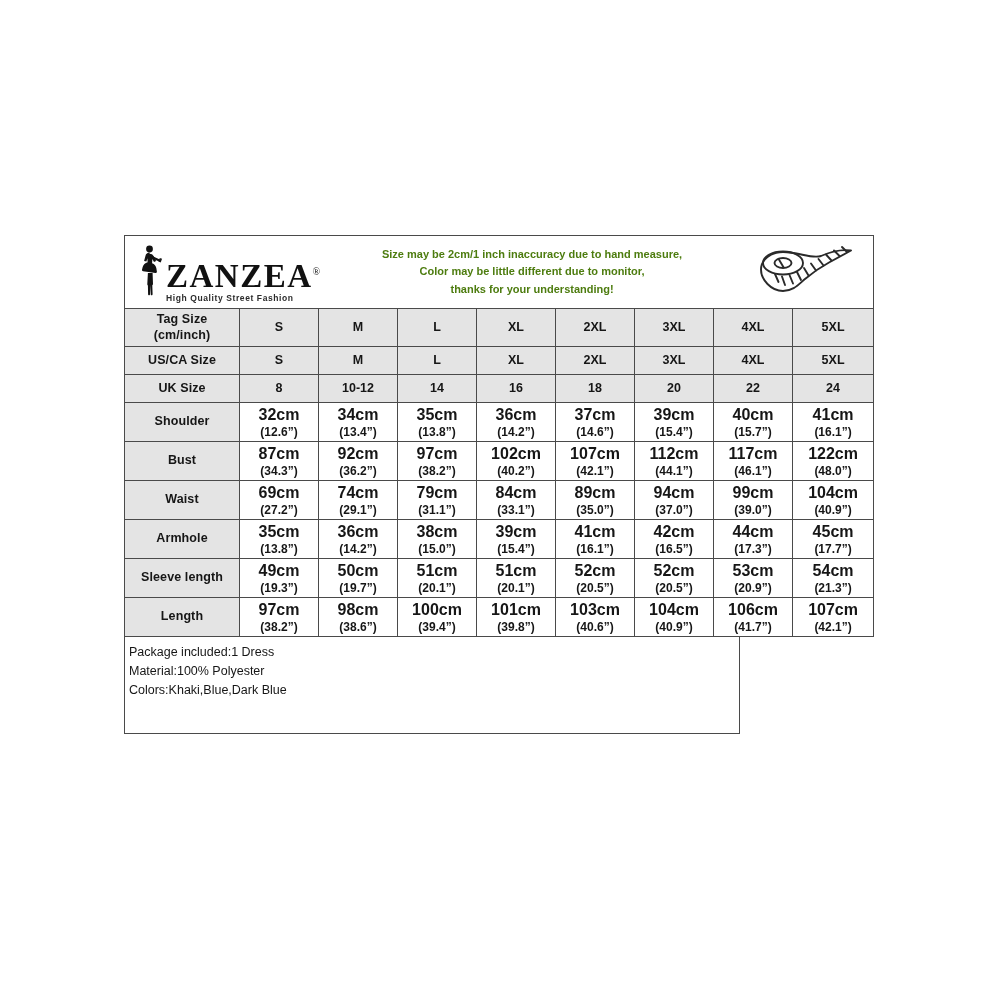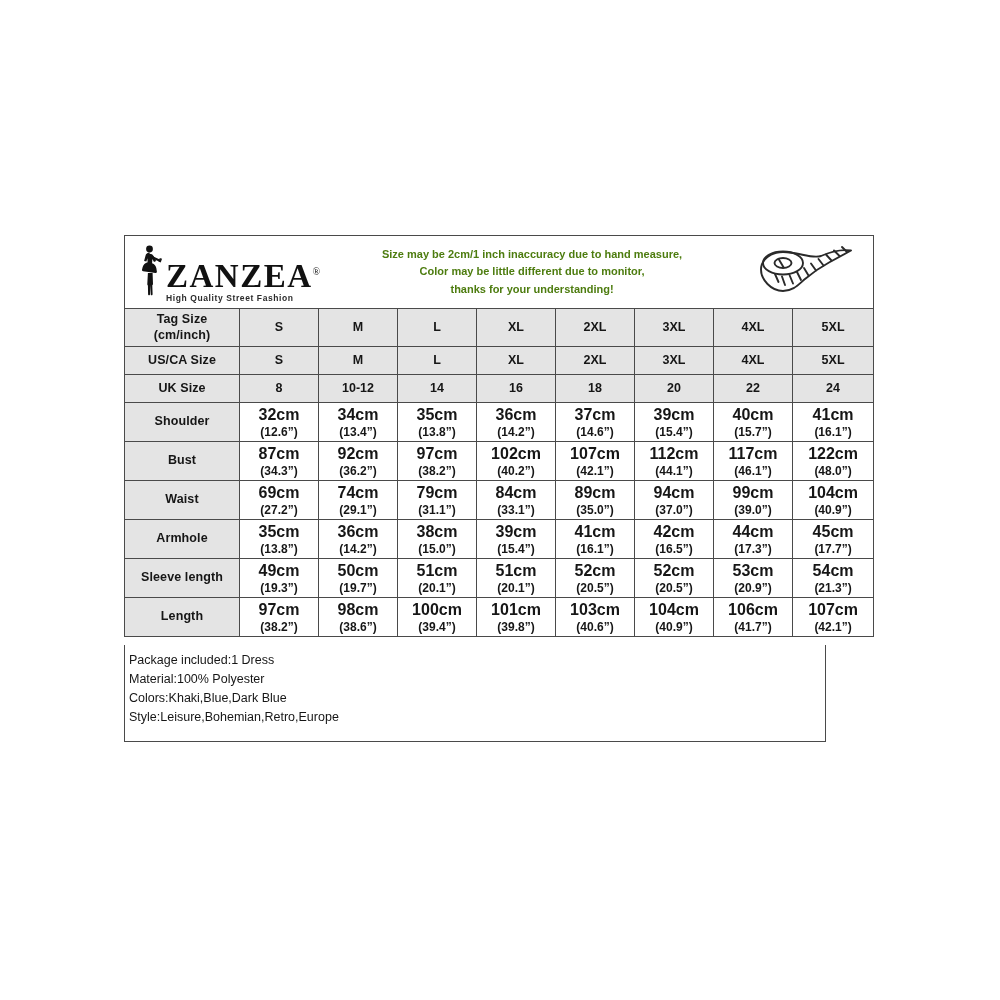--- a/index.html
+++ b/index.html
@@ -122,28 +122,27 @@
   tr.r-tag td { height: 37px; }
   tr.r-small td { height: 27px; }
   tr.r-meas td { height: 38px; }
 
   td.meas { background: #ffffff; font-weight: bold; }
   td.meas .cm { display: block; font-size: 16px; }
   td.meas .inch { display: block; font-size: 12px; }
 
   
   .footer-box {
-    width: 702px;
+    width: 616px;
     box-sizing: border-box;
     border: 1px solid #4a4a4a;
     border-top: none;
     background: #ffffff;
     padding: 6px 0 18px 4px;
     height: 97px;
-    margin-top: 8px;
   }
   .footer-box div {
     font-size: 12.5px;
     color: #161616;
     line-height: 1.52;
     font-weight: normal;
     white-space: nowrap;
   }
 </style>
 </head>
@@ -462,16 +461,15 @@
             <span class="inch">(42.1”)</span>
           </td>
         </tr>
       </tbody>
   </table>
 
   <div class="footer-box">
     <div>Package included:1 Dress</div>
     <div>Material:100% Polyester</div>
     <div>Colors:Khaki,Blue,Dark Blue</div>
-    <div>Style:Leisure,Bohemian,Retro,Europe</div>
   </div>
 
 </div>
 
 </body></html>

